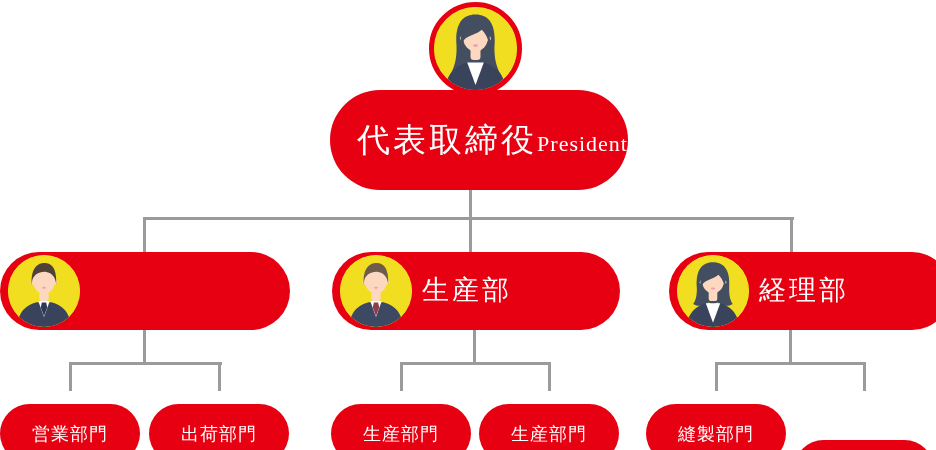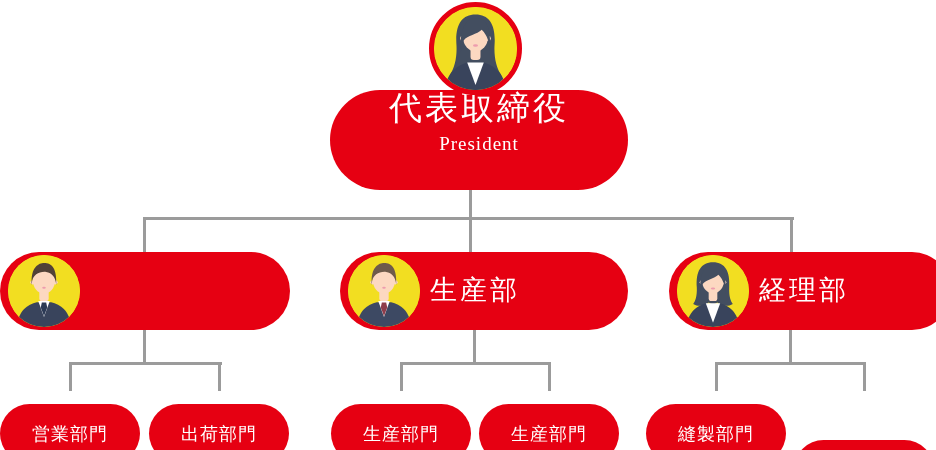--- a/index.html
+++ b/index.html
@@ -4,30 +4,30 @@
 <style>
   html,body{margin:0;padding:0;background:#fff;}
   .stage{
     position:relative;width:936px;height:450px;background:#ffffff;overflow:hidden;
     font-family:"Liberation Serif","DejaVu Serif",serif;
   }
   .line{position:absolute;background:#9b9b9b;}
   .pill{position:absolute;background:#e60012;color:#ffffff;}
   .president-pill{
     left:330px;top:90px;width:298px;height:100px;border-radius:52px;
-    display:flex;flex-direction:column;align-items:center;justify-content:flex-start;text-align:center;
+    display:flex;flex-direction:row;align-items:center;justify-content:flex-end;text-align:center;
   }
   .president-pill .title{font-size:33px;letter-spacing:3px;line-height:1.1;}
-  .president-pill .subtitle{font-size:19px;letter-spacing:1px;margin-top:7px;}
+  .president-pill .subtitle{font-size:22px;letter-spacing:1px;margin-top:7px;}
   .avatar{position:absolute;border-radius:50%;overflow:hidden;background:#f2de21;}
   .avatar svg{display:block;width:100%;height:100%;}
   .president-avatar{left:429px;top:2px;width:83px;height:83px;border:5px solid #e60012;z-index:3;}
   .dept-pill{top:252px;height:78px;border-radius:39px;}
   #dept-sales{left:0;width:290px;}
-  #dept-production{left:340px;width:288px;}
+  #dept-production{left:332px;width:288px;}
   #dept-accounting{left:669px;width:282px;}
   .dept-avatar{left:8px;top:3px;width:72px;height:72px;}
   .dept-text{position:absolute;left:90px;top:50%;transform:translateY(-50%);}
   .dept-text .title{font-size:27px;letter-spacing:3px;line-height:1.1;}
   .dept-text .subtitle{font-size:17px;margin-top:4px;letter-spacing:0.5px;}
   .child-pill{
     top:404px;width:140px;height:59px;border-radius:30px;
     display:flex;align-items:center;justify-content:center;
     font-size:18px;letter-spacing:1px;
   }

